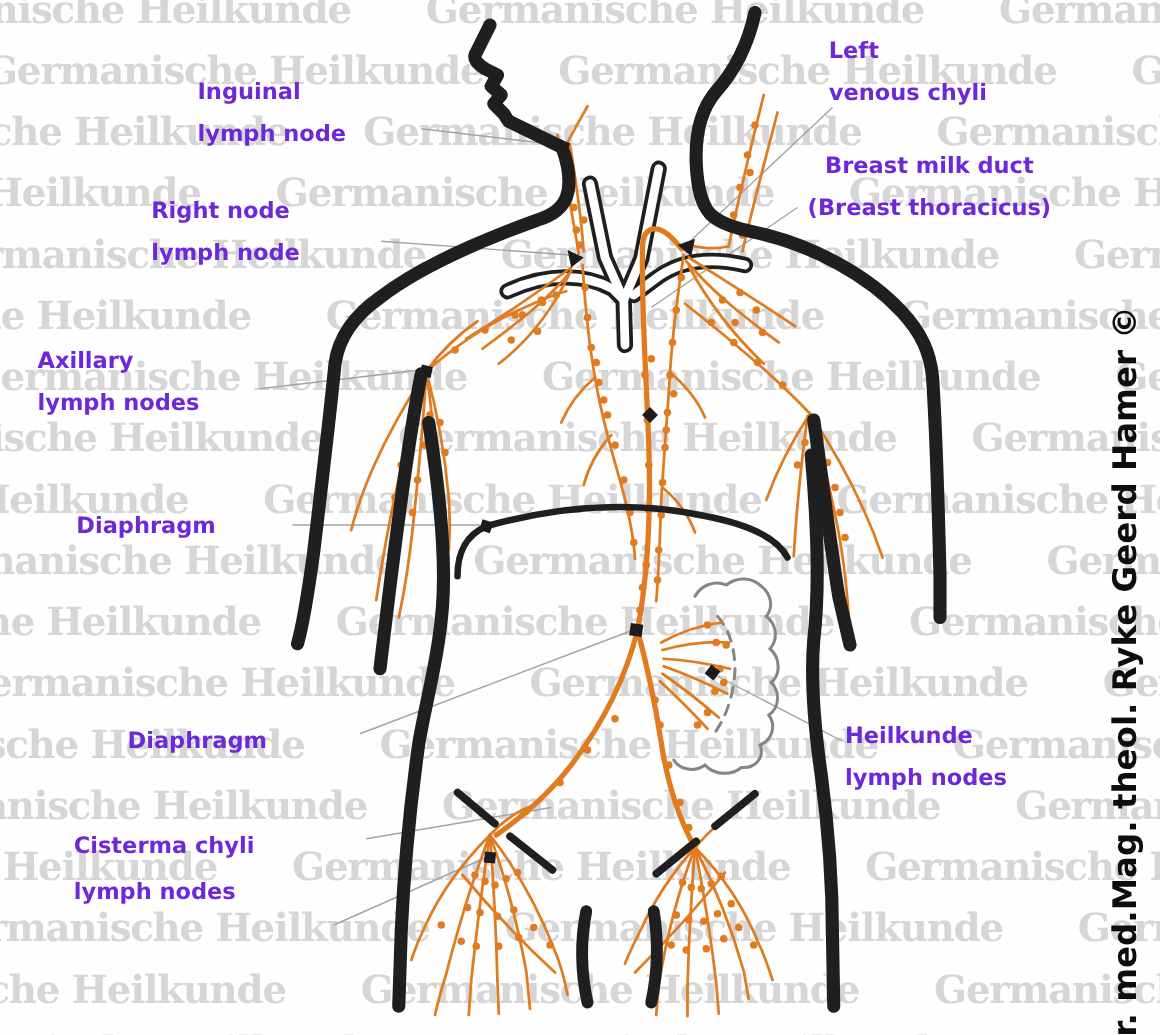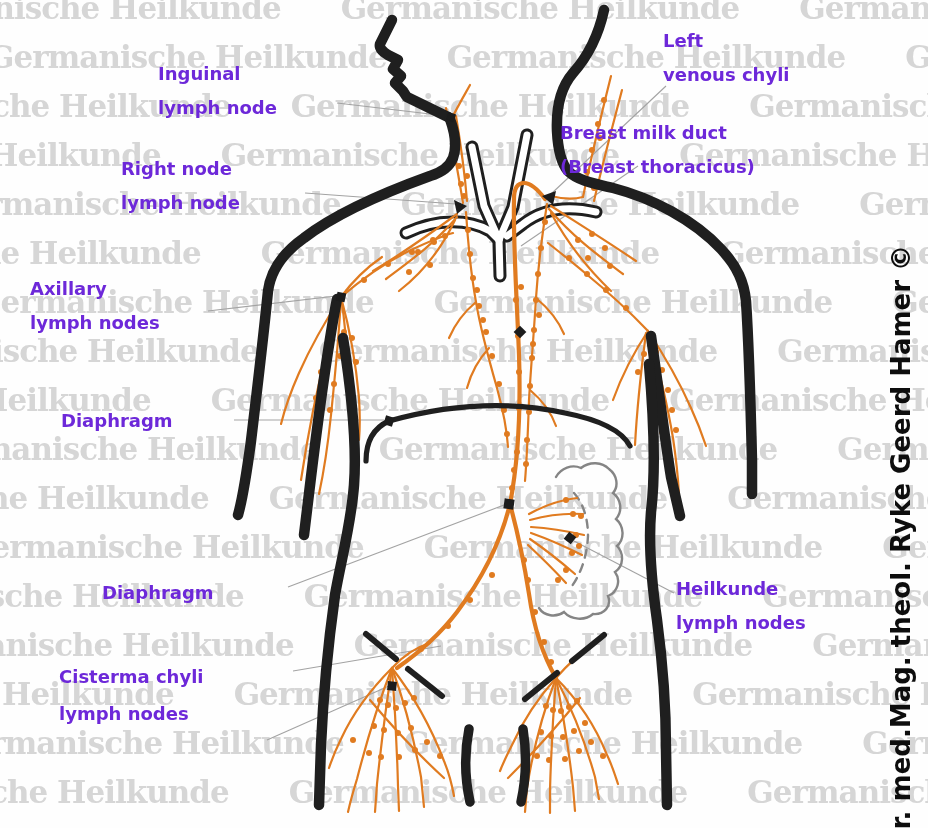--- a/index.html
+++ b/index.html
@@ -16,21 +16,21 @@
     color:#d6d6d6;user-select:none;
   }
   
   #fig{position:absolute;left:0;top:0;z-index:2;}
   
   .lbl{
     position:absolute;z-index:3;color:#6d28d9;font-weight:700;
     font-size:18px;line-height:34px;white-space:nowrap;
   }
   .lbl div{white-space:nowrap;}
-  #lbl-breast{text-align:left;}
+  #lbl-breast{text-align:center;}
   #lbl-cisterna{line-height:37px;}
   
   #copyright{
     position:absolute;z-index:3;left:901px;top:548px;width:0;height:0;
     display:flex;align-items:center;justify-content:center;
   }
   #copyright span{
     display:block;white-space:nowrap;transform:rotate(-90deg);
     font-weight:700;font-size:26px;color:#0d0d0d;
   }

